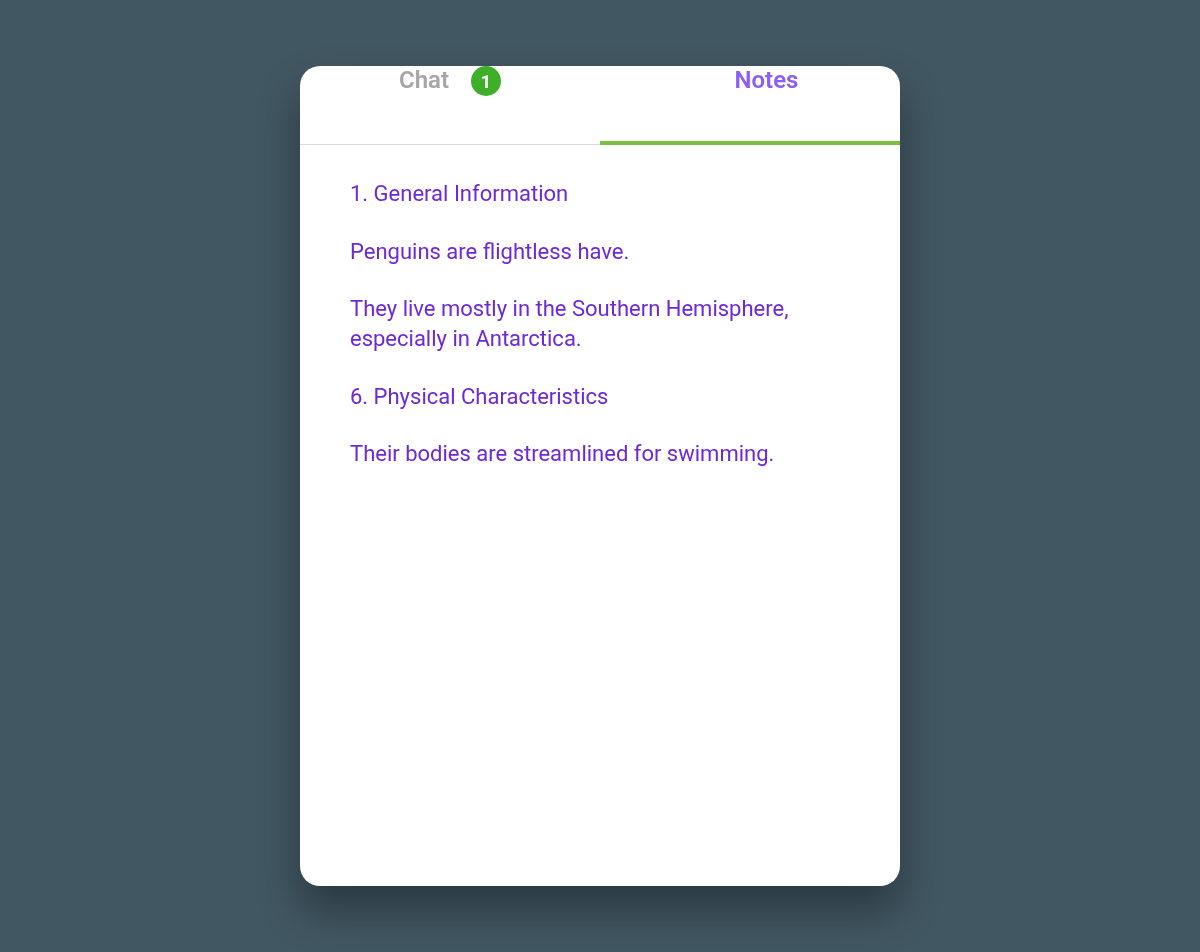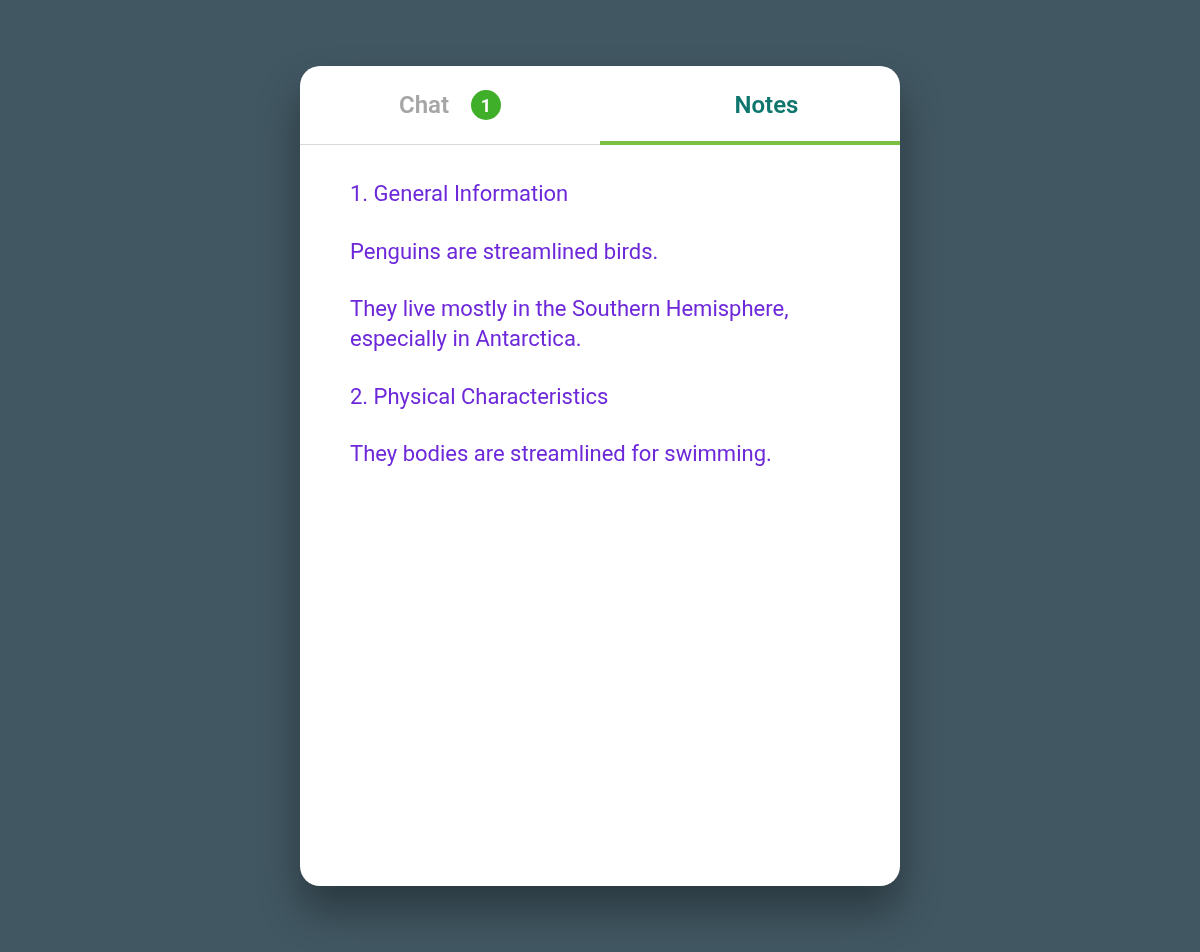--- a/index.html
+++ b/index.html
@@ -27,36 +27,35 @@
       flex-direction: column;
     }
     .tabs {
       display: flex;
       width: 100%;
       border-bottom: 1px solid #d9d9d9;
     }
     .tab {
       flex: 1;
       display: flex;
-      align-items: center;
       justify-content: center;
       height: 78px;
       gap: 22px;
       cursor: pointer;
       position: relative;
     }
     .tab-label {
       font-size: 24px;
       font-weight: 600;
     }
     .tab.inactive .tab-label {
       color: #a6a6a6;
     }
     .tab.active .tab-label {
-      color: #0f766e;
+      color: #8b5cf6;
       margin-left: 33px;
     }
     .tab.active::after {
       content: "";
       position: absolute;
       bottom: -1px;
       left: 0;
       right: 0;
       height: 4px;
       background: #7BC043;
@@ -94,18 +93,18 @@
     <div class="tab inactive">
       <span class="tab-label">Chat</span>
       <span class="badge">1</span>
     </div>
     <div class="tab active">
       <span class="tab-label">Notes</span>
     </div>
   </div>
   <div class="content">
     <p>1. General Information</p>
-    <p>Penguins are streamlined birds.</p>
+    <p>Penguins are flightless have.</p>
     <p>They live mostly in the Southern Hemisphere, especially in Antarctica.</p>
-    <p>2. Physical Characteristics</p>
-    <p>They bodies are streamlined for swimming.</p>
+    <p>6. Physical Characteristics</p>
+    <p>Their bodies are streamlined for swimming.</p>
   </div>
 </div>
 
 </body></html>

